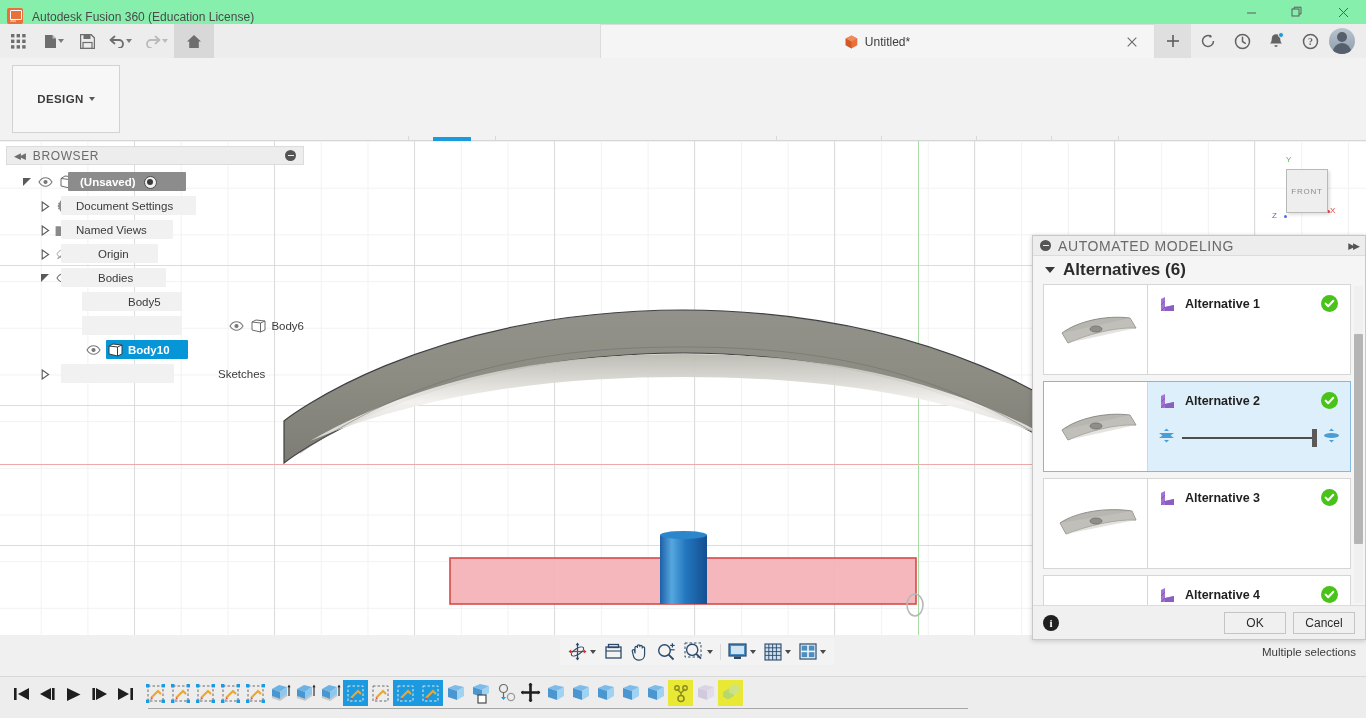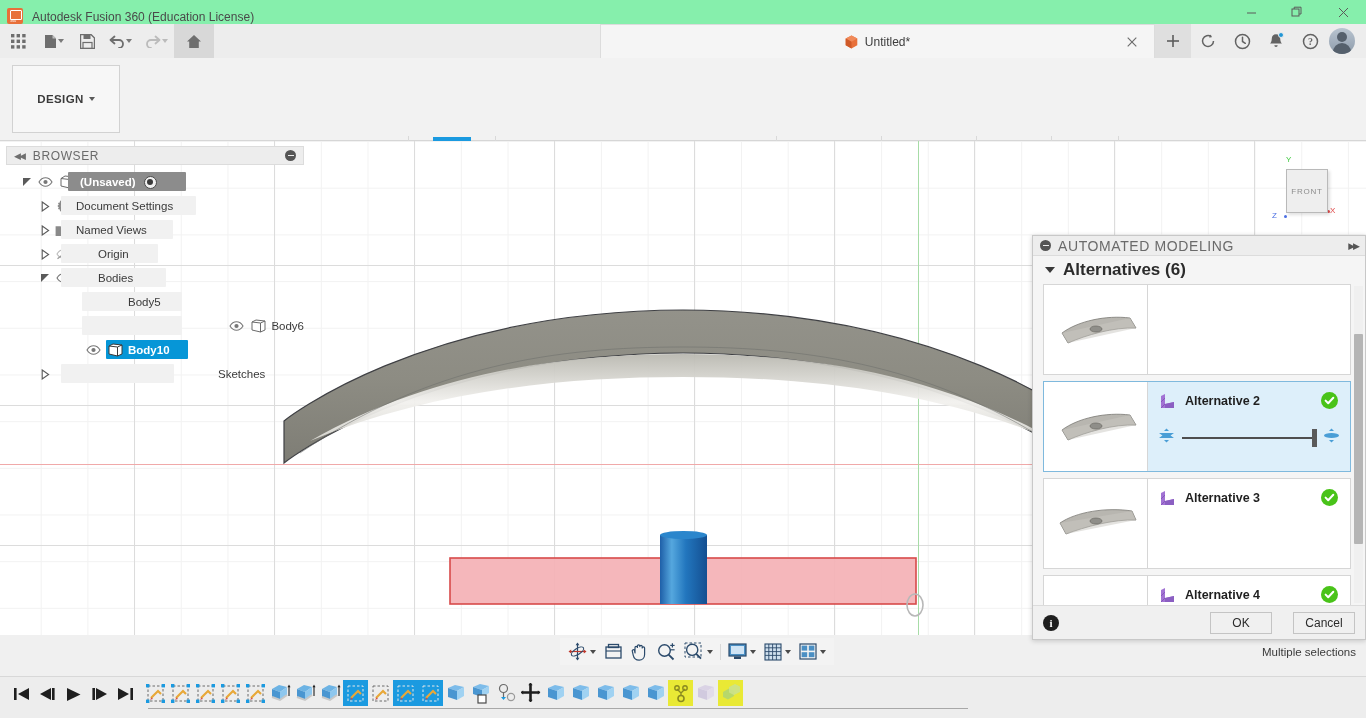--- a/index.html
+++ b/index.html
@@ -1021,20 +1021,37 @@
 
       <div class="am-list">
 
         <div class="alt-card">
           <div class="alt-thumb">
             <svg width="104" height="89" viewBox="0 0 104 89">
               <path d="M18 48 C34 36 62 30 86 33 L92 43 C70 42 42 50 24 58 Z" fill="#b8b6b0" stroke="#7a7974" stroke-width="0.8"></path>
               <path d="M18 48 L24 58 L92 43 L86 33 Z" fill="#c9c7c1" opacity="0.5"></path>
               <ellipse cx="52" cy="44" rx="6" ry="3" fill="#8f8e89" stroke="#6a6963" stroke-width="0.7"></ellipse>
             </svg>
+          </div>
+          <div class="alt-main">
+            <div class="alt-row1">
+              <span class="alt-icon">
+                <svg width="18" height="18" viewBox="0 0 18 18">
+                  <path d="M3 16 V4 L7 2 V12 L16 10 V16 Z" fill="#a273d4"></path>
+                  <path d="M3 16 L7 12 M3 10 L7 6" stroke="#7a4bb0" stroke-width="0.7"></path>
+                  <path d="M7 12 L16 10 L16 16 L7 16 Z" fill="#8b5fc2"></path>
+                </svg>
+              </span>
+              <span class="alt-name">Alternative 1</span>
+            </div>
+            <div class="alt-check">
+              <svg width="11" height="11" viewBox="0 0 11 11">
+                  <path d="M1.6 5.6 L4.2 8.2 L9.3 2.7" fill="none" stroke="#fff" stroke-width="2" stroke-linecap="round" stroke-linejoin="round"></path>
+                </svg>
+            </div>
           </div>
         </div>
 
         <div class="alt-card sel">
           <div class="alt-thumb" style="background:#fff;">
             <svg width="104" height="89" viewBox="0 0 104 89">
               <path d="M18 48 C34 36 62 30 86 33 L92 43 C70 42 42 50 24 58 Z" fill="#b8b6b0" stroke="#7a7974" stroke-width="0.8"></path>
               <path d="M18 48 L24 58 L92 43 L86 33 Z" fill="#c9c7c1" opacity="0.5"></path>
               <ellipse cx="52" cy="44" rx="6" ry="3" fill="#8f8e89" stroke="#6a6963" stroke-width="0.7"></ellipse>
             </svg>
@@ -1131,21 +1148,21 @@
         </div>
 
       </div>
 
       <div class="am-scroll"></div>
       <div class="am-thumb-bar"></div>
     </div>
 
     <div class="am-footer">
       <span class="info-btn">i</span>
-      <span style="margin-left:auto; display:flex; gap:21px;">
+      <span style="margin-left:auto; display:flex; gap:7px;">
         <span class="dlg-btn enabled">OK</span>
         <span class="dlg-btn enabled">Cancel</span>
       </span>
     </div>
   </div>
 
 
   <div class="navbar">
     <div class="navbtn">
       <svg width="19" height="19" viewBox="0 0 19 19">

